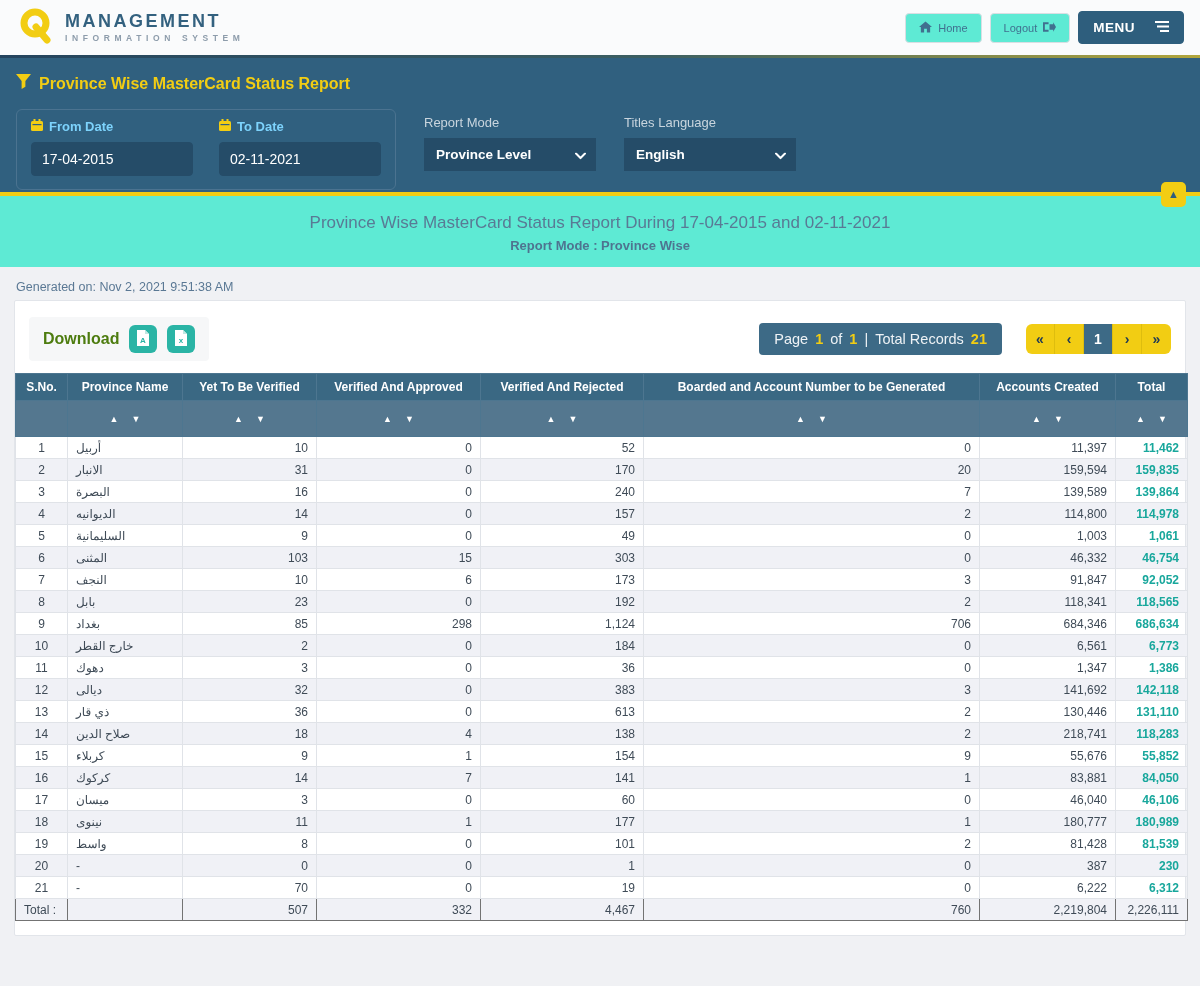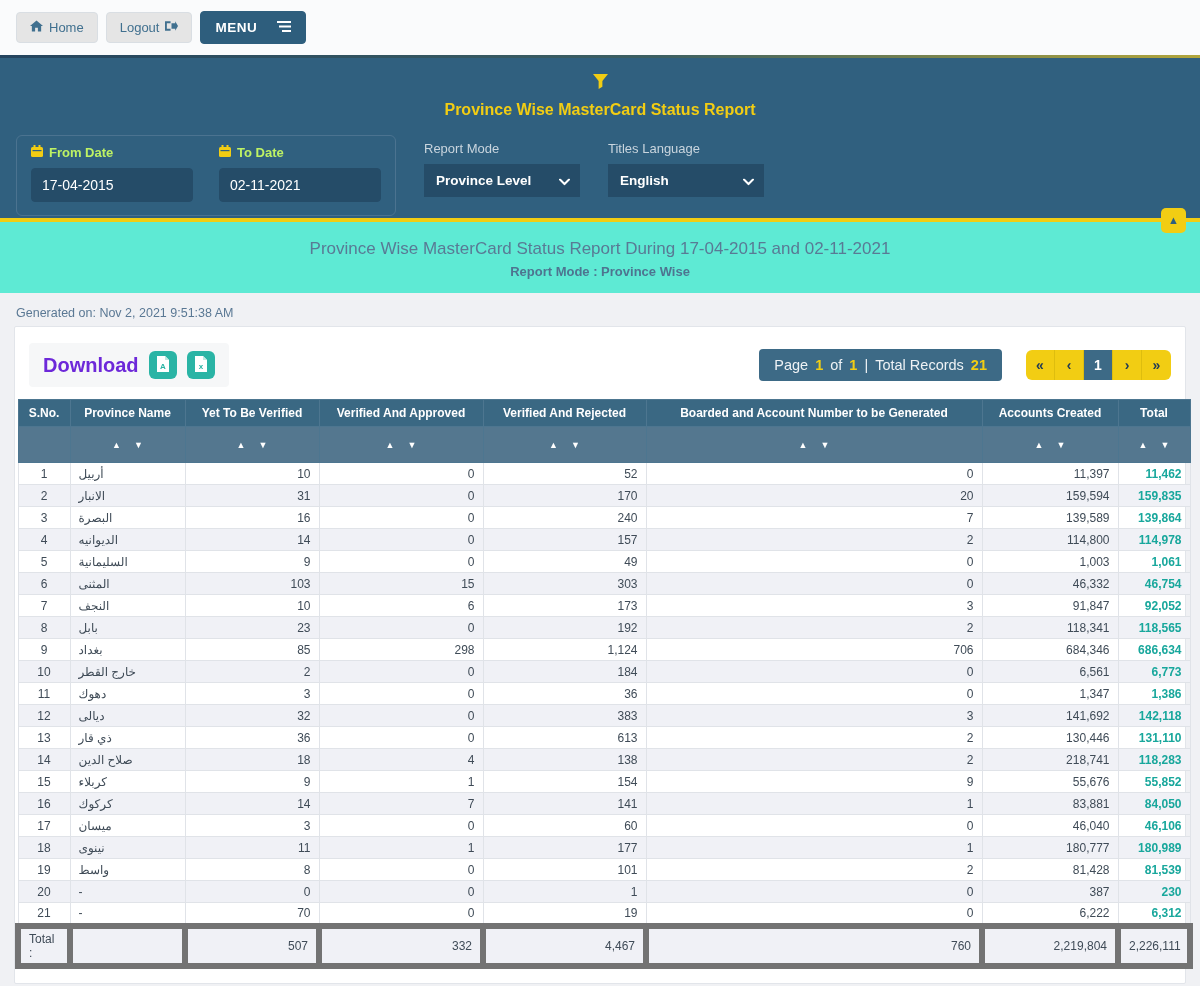--- a/index.html
+++ b/index.html
@@ -16,57 +16,57 @@
     display:flex; align-items:center; justify-content:space-between;
     padding:0 16px;
   }
   .brand { display:flex; align-items:center; gap:9px; }
   .brand-text { line-height:1; }
   .brand-title { font-size:18px; font-weight:bold; letter-spacing:2.5px; color:#33617f; }
   .brand-sub { font-size:8.5px; letter-spacing:4.6px; color:#8d9cab; margin-top:4px; font-weight:bold; }
   .topbar-actions { display:flex; align-items:center; gap:8px; }
   .btn-outline {
     display:flex; align-items:center; gap:6px;
-    background:#e5e5e5; border:1px solid #d9dee3; border-radius:4px;
-    color:#40708f; font-size:13px; padding:7px 13px; cursor:pointer;
+    background:#5eead4; border:1px solid #d9dee3; border-radius:4px;
+    color:#40708f; font-size:11px; padding:7px 13px; cursor:pointer;
     font-family:inherit;
   }
   .btn-menu {
     display:flex; align-items:center; gap:20px;
     background:#2e5e7d; border:1px solid #2e5e7d; border-radius:4px;
     color:#fff; font-size:13.5px; font-weight:bold; letter-spacing:.5px;
     padding:8px 14px; cursor:pointer; font-family:inherit;
   }
 
   
   .topbar-divider { height:3px; background:linear-gradient(90deg,#24445e 0%,#3c5f62 55%,#b2a63c 100%); }
   .filter-panel {
     position:relative;
     background:#30607f;
     padding:14px 16px 2px 16px;
     border-bottom:4px solid #f2cd13;
   }
-  .filter-title { display:flex; align-items:center; gap:8px; color:#f2cd13; font-size:16px; font-weight:bold; margin:2px 0 16px 0;flex-direction:column; }
+  .filter-title { display:flex; align-items:center; gap:8px; color:#f2cd13; font-size:16px; font-weight:bold; margin:2px 0 16px 0; }
   .filter-row { display:flex; align-items:flex-start; gap:24px; }
   .date-box {
     border:1px solid #4b7390; border-radius:6px;
     display:flex; gap:26px; padding:9px 14px 13px 14px;
   }
   .field { display:flex; flex-direction:column; }
-  .field-label { display:flex; align-items:center; gap:6px; color:#bef264; font-size:13px; font-weight:bold; margin-bottom:8px; }
+  .field-label { display:flex; align-items:center; gap:6px; color:#7dd3fc; font-size:13px; font-weight:bold; margin-bottom:8px; }
   .field-label.plain { color:#c9d5de; font-weight:normal; margin-top:6px; }
   .text-input {
     background:#254c68; border:1px solid #254c68; border-radius:4px;
     color:#fff; font-size:14px; padding:8px 10px; width:162px;
     font-family:inherit;
   }
   .select {
     position:relative; background:#254c68; border-radius:0;
     color:#fff; font-size:13.5px; font-weight:bold; padding:9px 30px 9px 12px;
-    width:156px; cursor:pointer;
+    width:172px; cursor:pointer;
   }
   .select .chev { position:absolute; right:10px; top:50%; transform:translateY(-50%); }
   .filter-buttons { display:flex; gap:22px; margin:16px 0 16px 0; }
   .btn-yellow {
     background:#f2cd13; color:#1f3a56; font-weight:bold; font-size:15px;
     border:none; border-radius:6px; padding:9px 19px; cursor:pointer;
     font-family:inherit;
   }
   .collapse-btn {
     position:absolute; right:14px; bottom:-15px; width:25px; height:25px;
@@ -83,21 +83,21 @@
   
   .card {
     background:#fff; border:1px solid #e2e5ea; border-radius:2px;
     margin:0 14px 22px 14px; padding:10px 0 14px 0;
   }
   .toolbar { display:flex; align-items:center; justify-content:space-between; padding:6px 14px 12px 14px; }
   .download-group {
     display:flex; align-items:center; gap:10px;
     background:#f6f7f8; border-radius:4px; padding:8px 14px;
   }
-  .download-label { color:#6d28d9; font-size:20px; font-weight:bold; }
+  .download-label { color:#4d7c0f; font-size:16px; font-weight:bold; }
   .icon-btn {
     width:28px; height:28px; background:#2ab4a5; border:none; border-radius:6px;
     display:flex; align-items:center; justify-content:center; cursor:pointer;
   }
   .right-tools { display:flex; align-items:center; gap:24px; }
   .page-pill {
     background:#3d6a86; border-radius:4px; color:#eef2f5;
     font-size:14.5px; padding:8px 15px; display:flex; gap:7px; align-items:center;
   }
   .page-pill .yel { color:#f2cd13; font-weight:bold; }
@@ -117,29 +117,41 @@
   .th-label { background:#3a6883; padding:6px 8px; font-size:12px; }
   .th-sort { background:#54778f; height:36px; }
   .sort-icons { display:flex; justify-content:center; gap:13px; }
   .sort-icon { color:#fff; font-size:9px; cursor:pointer; }
   tbody td { border:1px solid #e0e3e8; padding:3px 8px; height:22px; color:#3f4b57; }
   tbody tr:nth-child(even) { background:#f0f1f6; }
   tbody td.sno { text-align:center; }
   tbody td.num { text-align:right; }
   tbody td.total-col { color:#18a79c; font-weight:bold; }
   tr.total-row { background:#f0f1f6; }
-  tr.total-row td { border:6px solid #737373; }
+  tr.total-row td { border:1px solid #737373; }
 
   .w-sno{width:52px}.w-prov{width:115px}.w-c1{width:134px}.w-c2{width:164px}
   .w-c3{width:163px}.w-c4{width:336px}.w-c5{width:136px}.w-tot{width:72px}
 </style>
 </head>
 <body>
 
 <div class="topbar">
+  <div class="brand">
+    <span>
+      <svg width="40" height="40" viewBox="0 0 40 40">
+        <circle cx="19" cy="17" r="11" fill="none" stroke="#f2cd13" stroke-width="7"></circle>
+        <line x1="20" y1="21" x2="31" y2="34" stroke="#f2cd13" stroke-width="7" stroke-linecap="round"></line>
+      </svg>
+    </span>
+    <span class="brand-text">
+      <div class="brand-title">MANAGEMENT</div>
+      <div class="brand-sub">INFORMATION SYSTEM</div>
+    </span>
+  </div>
   <div class="topbar-actions">
     <button class="btn-outline">
       <span>
         <svg width="13" height="12" viewBox="0 0 14 12">
             <path d="M7 0 L14 6 L12 6 L12 12 L8.5 12 L8.5 8 L5.5 8 L5.5 12 L2 12 L2 6 L0 6 Z" fill="#40708f"></path>
           </svg>
       </span>
       <span>Home</span>
     </button>
     <button class="btn-outline">

